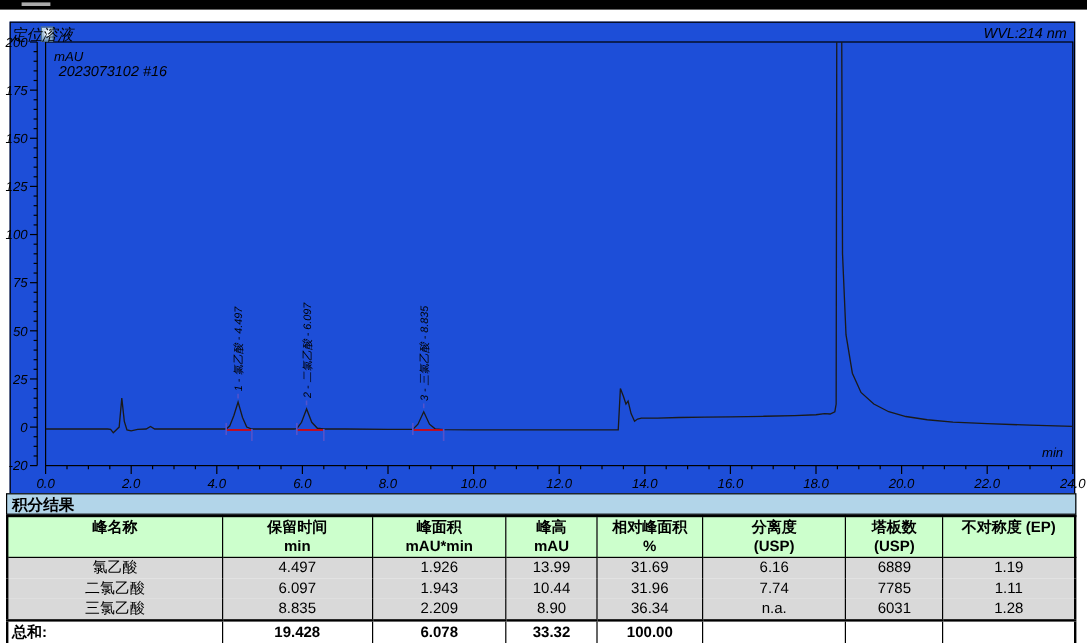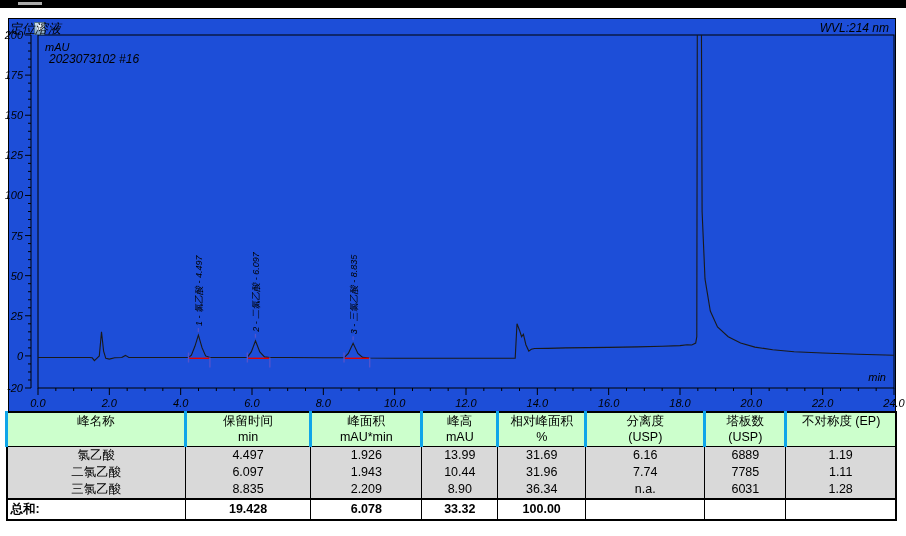--- a/index.html
+++ b/index.html
@@ -23,21 +23,21 @@
   svg{overflow:visible;}
   svg text{font-family:"Liberation Sans",sans-serif;fill:#000;}
   .plot-svg{position:absolute;left:0;top:0;}
 
   
   .results{position:absolute;top:411px;left:5px;width:892px;}
   .results-title{height:18px;line-height:18px;background:#b2d5e9;border:1px solid #000;
     font-weight:bold;font-size:13px;padding-left:4px;box-sizing:border-box;}
   table.results-table{width:100%;border-collapse:collapse;table-layout:fixed;border:2px solid #000;
     font-size:12.5px;}
-  table.results-table th{background:#ccffcc;font-weight:normal;border-left:3px solid #0ea5e9;border-right:1px solid #000;
+  table.results-table th{background:#ccffcc;font-weight:bold;border-left:1px solid #0ea5e9;border-right:1px solid #000;
     border-bottom:1px solid #000;padding:1px 2px;vertical-align:top;}
   table.results-table th .lbl,table.results-table th .unit{line-height:15.5px;text-align:center;}
   table.results-table td{padding:0 2px;line-height:17px;text-align:center;
     border-left:1px solid #000;border-right:1px solid #000;}
   table.results-table tbody tr{background:#d9d9d9;}
   table.results-table tr.total-row{background:#fff;font-weight:bold;}
   table.results-table tr.total-row td{border-top:2px solid #000;line-height:19px;}
   table.results-table tr.total-row td:first-child{text-align:left;padding-left:3px;}
 </style>
 </head>
@@ -196,20 +196,21 @@
     <span class="sample-icon">
         <i></i>
       </span>
     <span class="sample-id">2023073102 #16</span>
     <span class="chart-title">定位溶液</span>
     <span class="wvl">WVL:214 nm</span>
   </div>
 </div>
 
 <div class="results">
+  <div class="results-title">积分结果</div>
   <table class="results-table" id="resultsTable">
       <colgroup>
         <col style="width: 177px;">
         <col style="width: 124px;">
         <col style="width: 110px;">
         <col style="width: 75px;">
         <col style="width: 87px;">
         <col style="width: 118px;">
         <col style="width: 80px;">
         <col style="width: 109px;">

